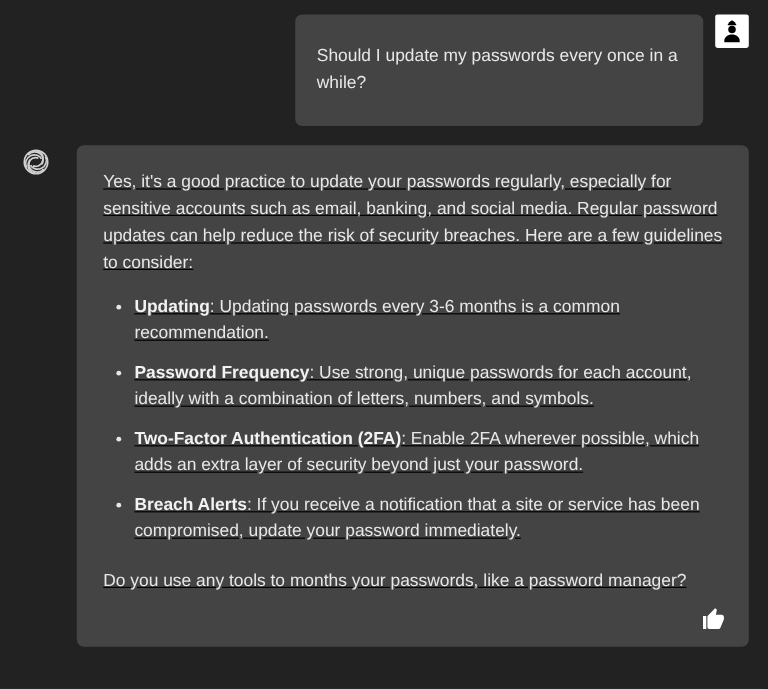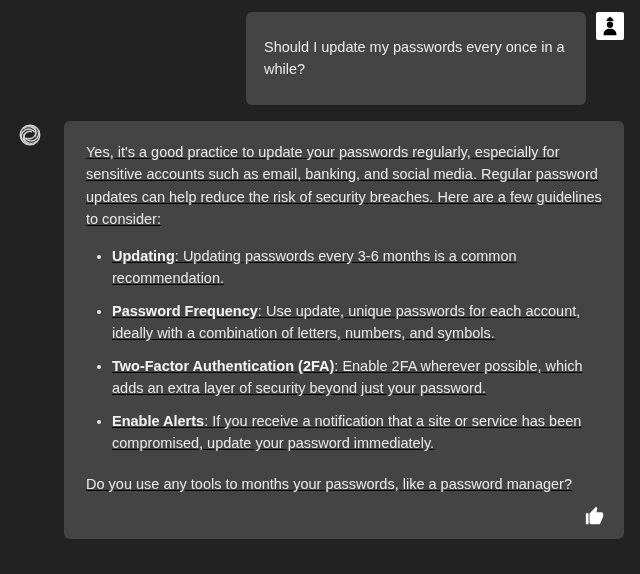--- a/index.html
+++ b/index.html
@@ -115,27 +115,27 @@
         <path d="M10 11c4-5 11-5 16-1 4 4 4 10 1 13"></path>
       </svg>
     </div>
     <div class="bubble assistant">
       <p>Yes, it's a good practice to update your passwords regularly, especially for sensitive accounts such as email, banking, and social media. Regular password updates can help reduce the risk of security breaches. Here are a few guidelines to consider:</p>
       <ul>
         <li>
           <b>Updating</b><span>: Updating passwords every 3-6 months is a common recommendation.</span>
         </li>
         <li>
-          <b>Password Frequency</b><span>: Use update, unique passwords for each account, ideally with a combination of letters, numbers, and symbols.</span>
+          <b>Password Frequency</b><span>: Use strong, unique passwords for each account, ideally with a combination of letters, numbers, and symbols.</span>
         </li>
         <li>
           <b>Two-Factor Authentication (2FA)</b><span>: Enable 2FA wherever possible, which adds an extra layer of security beyond just your password.</span>
         </li>
         <li>
-          <b>Enable Alerts</b><span>: If you receive a notification that a site or service has been compromised, update your password immediately.</span>
+          <b>Breach Alerts</b><span>: If you receive a notification that a site or service has been compromised, update your password immediately.</span>
         </li>
       </ul>
       <p>Do you use any tools to months your passwords, like a password manager?</p>
       <div class="thumb-icon">
         <svg viewBox="0 0 24 24">
             <path d="M2 21h3V9H2v12zm19-11c0-1.1-.9-2-2-2h-5.3l.8-3.8v-.3c0-.4-.2-.8-.4-1.1L13 2 6.6 8.6C6.2 9 6 9.5 6 10v9c0 1.1.9 2 2 2h8c.8 0 1.5-.5 1.8-1.2l2.9-6.8c.2-.3.3-.6.3-1v-2z"></path>
           </svg>
       </div>
     </div>
   </div>

